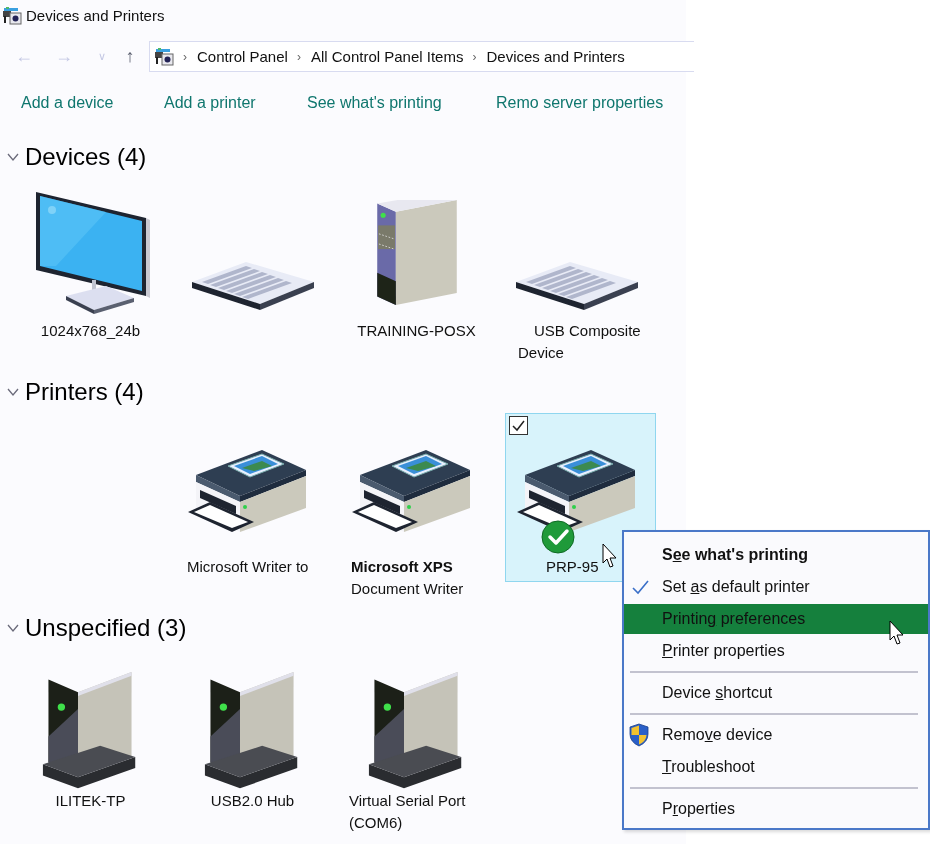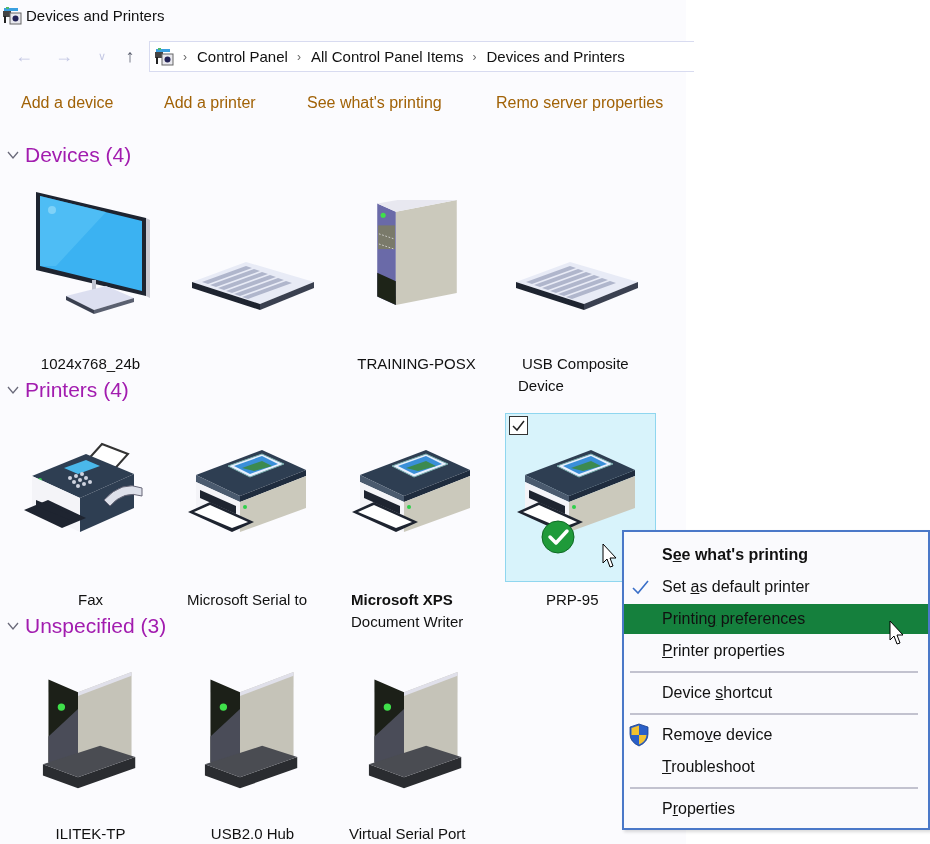--- a/index.html
+++ b/index.html
@@ -17,29 +17,29 @@
     .nav-btn.back { left: 12px; }
     .nav-btn.fwd { left: 52px; }
     .nav-btn.recent { left: 90px; font-size: 11px; color: #c4c8e4; }
     .nav-btn.up { left: 118px; color: #555a6a; font-size: 18px; }
     .address { position: absolute; left: 149px; top: 1px; width: 545px; height: 31px; border: 1px solid #d8dbf0; border-right: none; background: #ffffff; display: flex; align-items: center; overflow: hidden; white-space: nowrap; }
     .address .addr-icon { width: 20px; height: 18px; margin-left: 4px; flex: none; }
     .address .sep { color: #666; font-size: 12px; margin: 0 10px 0 9px; }
     .address .crumb { font-size: 15px; color: #111; }
 
     .commandbar { position: absolute; left: 0; top: 90px; height: 28px; width: 686px; }
-    .cmd { position: absolute; top: 4px; font-size: 16px; color: #a16207; white-space: nowrap; cursor: pointer; }
+    .cmd { position: absolute; top: 4px; font-size: 16px; color: #0f766e; white-space: nowrap; cursor: pointer; }
 
     .group-header { position: absolute; left: 6px; display: flex; align-items: center; cursor: pointer; }
     .group-header .chev { width: 14px; height: 14px; margin-right: 5px; }
-    .group-header .label { font-size: 21px; color: #a21caf; }
+    .group-header .label { font-size: 24px; color: #000000; }
 
     .tile { position: absolute; width: 145px; text-align: center; }
     .tile .icon { position: absolute; left: 0; top: 0; width: 145px; height: 130px; }
-    .tile .name { position: absolute; left: 0; width: 160px; font-size: 15px; color: #111; line-height: 22px; text-align: left; margin-top: 33px; }
+    .tile .name { position: absolute; left: 0; width: 160px; font-size: 15px; color: #111; line-height: 22px; text-align: left; }
     .tile .name.center { text-align: center; width: 145px; }
 
     .selected-box { position: absolute; left: 505px; top: 413px; width: 151px; height: 169px; background: #d8f3fb; border: 1px solid #8fd6ef; }
     .select-check { position: absolute; left: 509px; top: 416px; width: 19px; height: 19px; border: 1px solid #333; background: #fff; }
 
     .context-menu { position: absolute; left: 622px; top: 530px; width: 308px; height: 300px; background: #fafafd; border: 2px solid #4a78c8; box-shadow: 2px 2px 3px rgba(0,0,0,0.15); }
     .menu-item { position: absolute; left: 0; width: 304px; height: 30px; font-size: 16px; color: #111; padding-left: 38px; line-height: 30px; white-space: nowrap; cursor: pointer; }
     .menu-item.bold { font-weight: bold; }
     .menu-item.hover { background: #15803d; }
     .menu-item u { text-decoration: underline; }
@@ -205,50 +205,44 @@
     <svg class="icon" style="left:18px; top:20px; width:110px; height:110px;">
         <use href="#sym-tower"></use>
       </svg>
     <span class="name center" style="top:140px">TRAINING-POSX</span>
   </div>
 
   <div class="tile" style="left:510px; top:180px; height:185px;">
     <svg class="icon" style="left:2px; top:72px; width:130px; height:60px;">
         <use href="#sym-keyboard"></use>
       </svg>
-    <span class="name" style="top:140px; left:12px;">USB Composite</span>
+    <span class="name" style="top:140px; left:24px;">USB Composite</span>
     <span class="name" style="top:162px; left:8px;">Device</span>
   </div>
 
   <div class="group-header" style="top:378px">
     <svg class="chev">
         <use href="#sym-chev"></use>
       </svg>
     <span class="label">Printers (4)</span>
   </div>
 
   <div class="selected-box"></div>
   <div class="select-check">
     <svg width="17" height="17" viewBox="0 0 17 17">
         <polyline points="3,9 7,13 14,4" fill="none" stroke="#222" stroke-width="1.5"></polyline>
       </svg>
   </div>
 
-  <div class="tile" style="left:18px; top:440px; height:140px;">
-    <svg class="icon" style="left:6px; top:0; width:130px; height:100px;">
-        <use href="#sym-fax"></use>
-      </svg>
-    <span class="name center" style="top:116px">Fax</span>
-  </div>
 
   <div class="tile" style="left:180px; top:440px; height:160px;">
     <svg class="icon" style="left:4px; top:0; width:130px; height:100px;">
         <use href="#sym-printer"></use>
       </svg>
-    <span class="name" style="top:116px; left:7px;">Microsoft Serial to</span>
+    <span class="name" style="top:116px; left:7px;">Microsoft Writer to</span>
   </div>
 
   <div class="tile" style="left:344px; top:440px; height:160px;">
     <svg class="icon" style="left:4px; top:0; width:130px; height:100px;">
         <use href="#sym-printer"></use>
       </svg>
     <span class="name" style="top:116px; left:7px;font-weight:bold;">Microsoft XPS</span>
     <span class="name" style="top:138px; left:7px;">Document Writer</span>
   </div>
 

